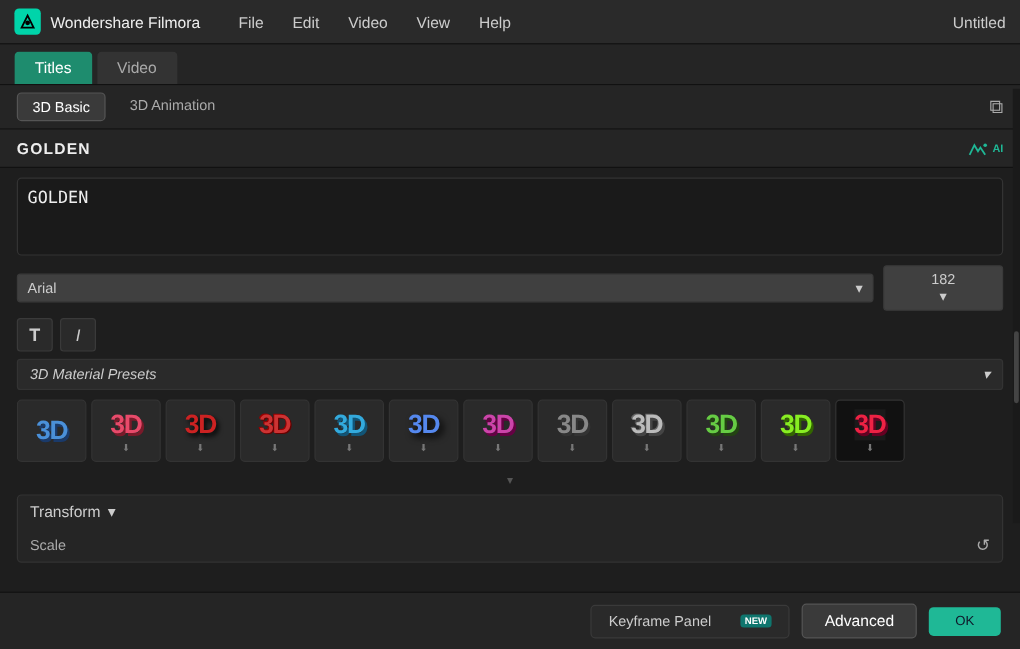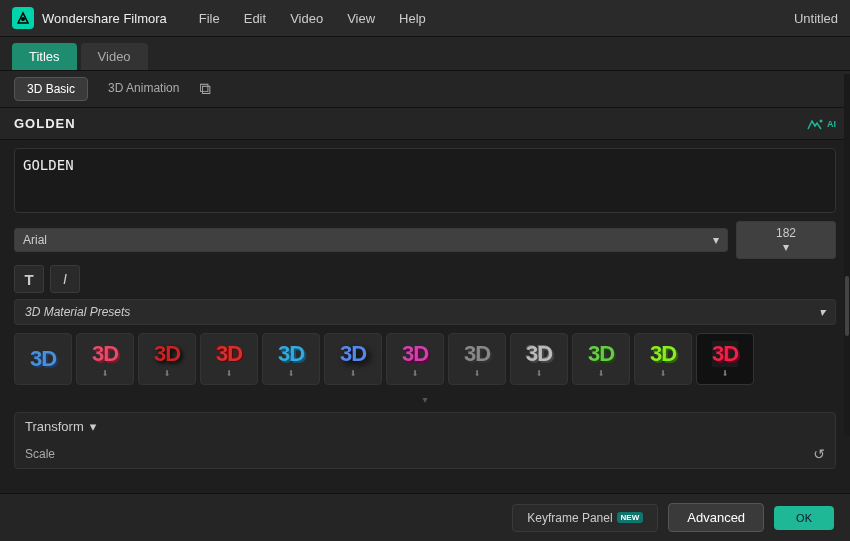--- a/index.html
+++ b/index.html
@@ -99,20 +99,21 @@
       letter-spacing: 1px;
     }
 
     
     #sub-tabs {
       background: #252525;
       padding: 6px 14px;
       display: flex;
       gap: 8px;
       align-items: center;
+      justify-content: space-between;
       border-bottom: 1px solid #111;
     }
     #sub-tabs-left { display: flex; gap: 8px; }
     .sub-tab {
       padding: 4px 12px;
       border-radius: 4px;
       font-size: 12px;
       cursor: pointer;
       color: #aaa;
       background: transparent;
@@ -306,20 +307,21 @@
       align-items: center;
       gap: 4px;
     }
     #new-badge {
       background: #0f766e;
       color: #fff;
       font-size: 8px;
       padding: 1px 4px;
       border-radius: 3px;
       font-weight: bold;
+      margin-left: 20px;
     }
     #advanced-btn {
       background: #3a3a3a;
       border: 1px solid #555;
       color: #fff;
       padding: 6px 18px;
       border-radius: 4px;
       cursor: pointer;
       font-size: 13px;
     }

